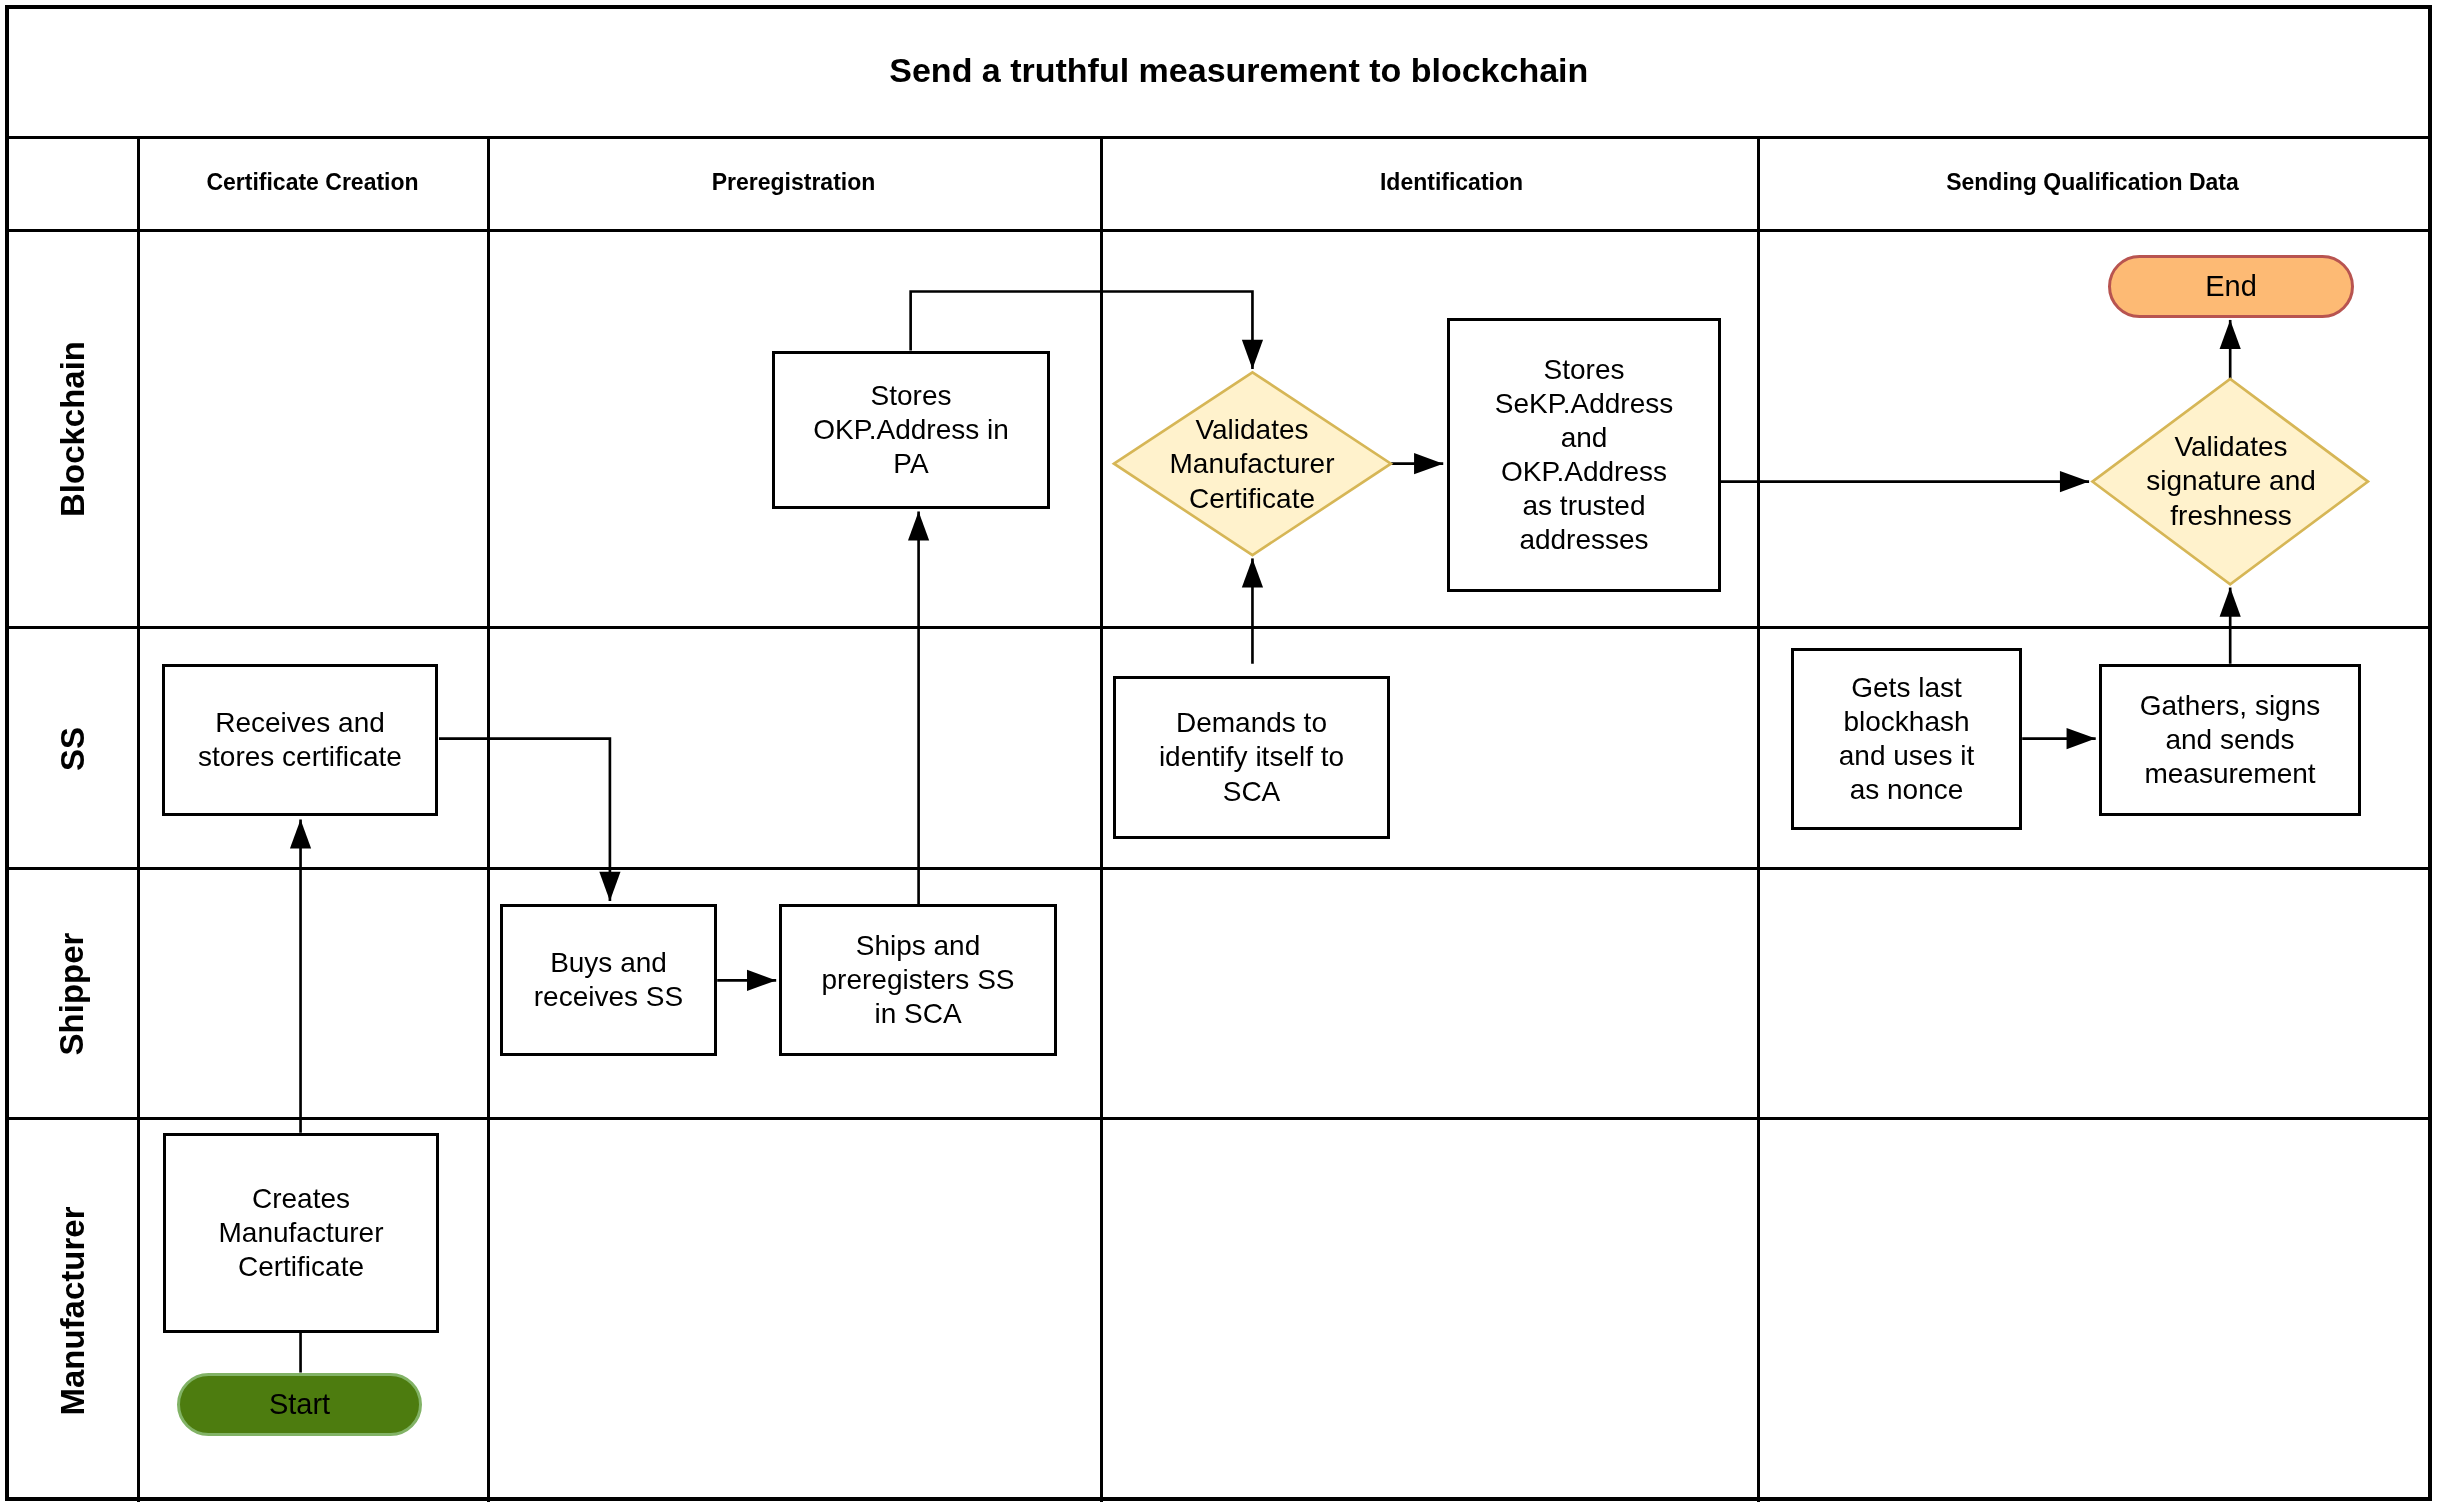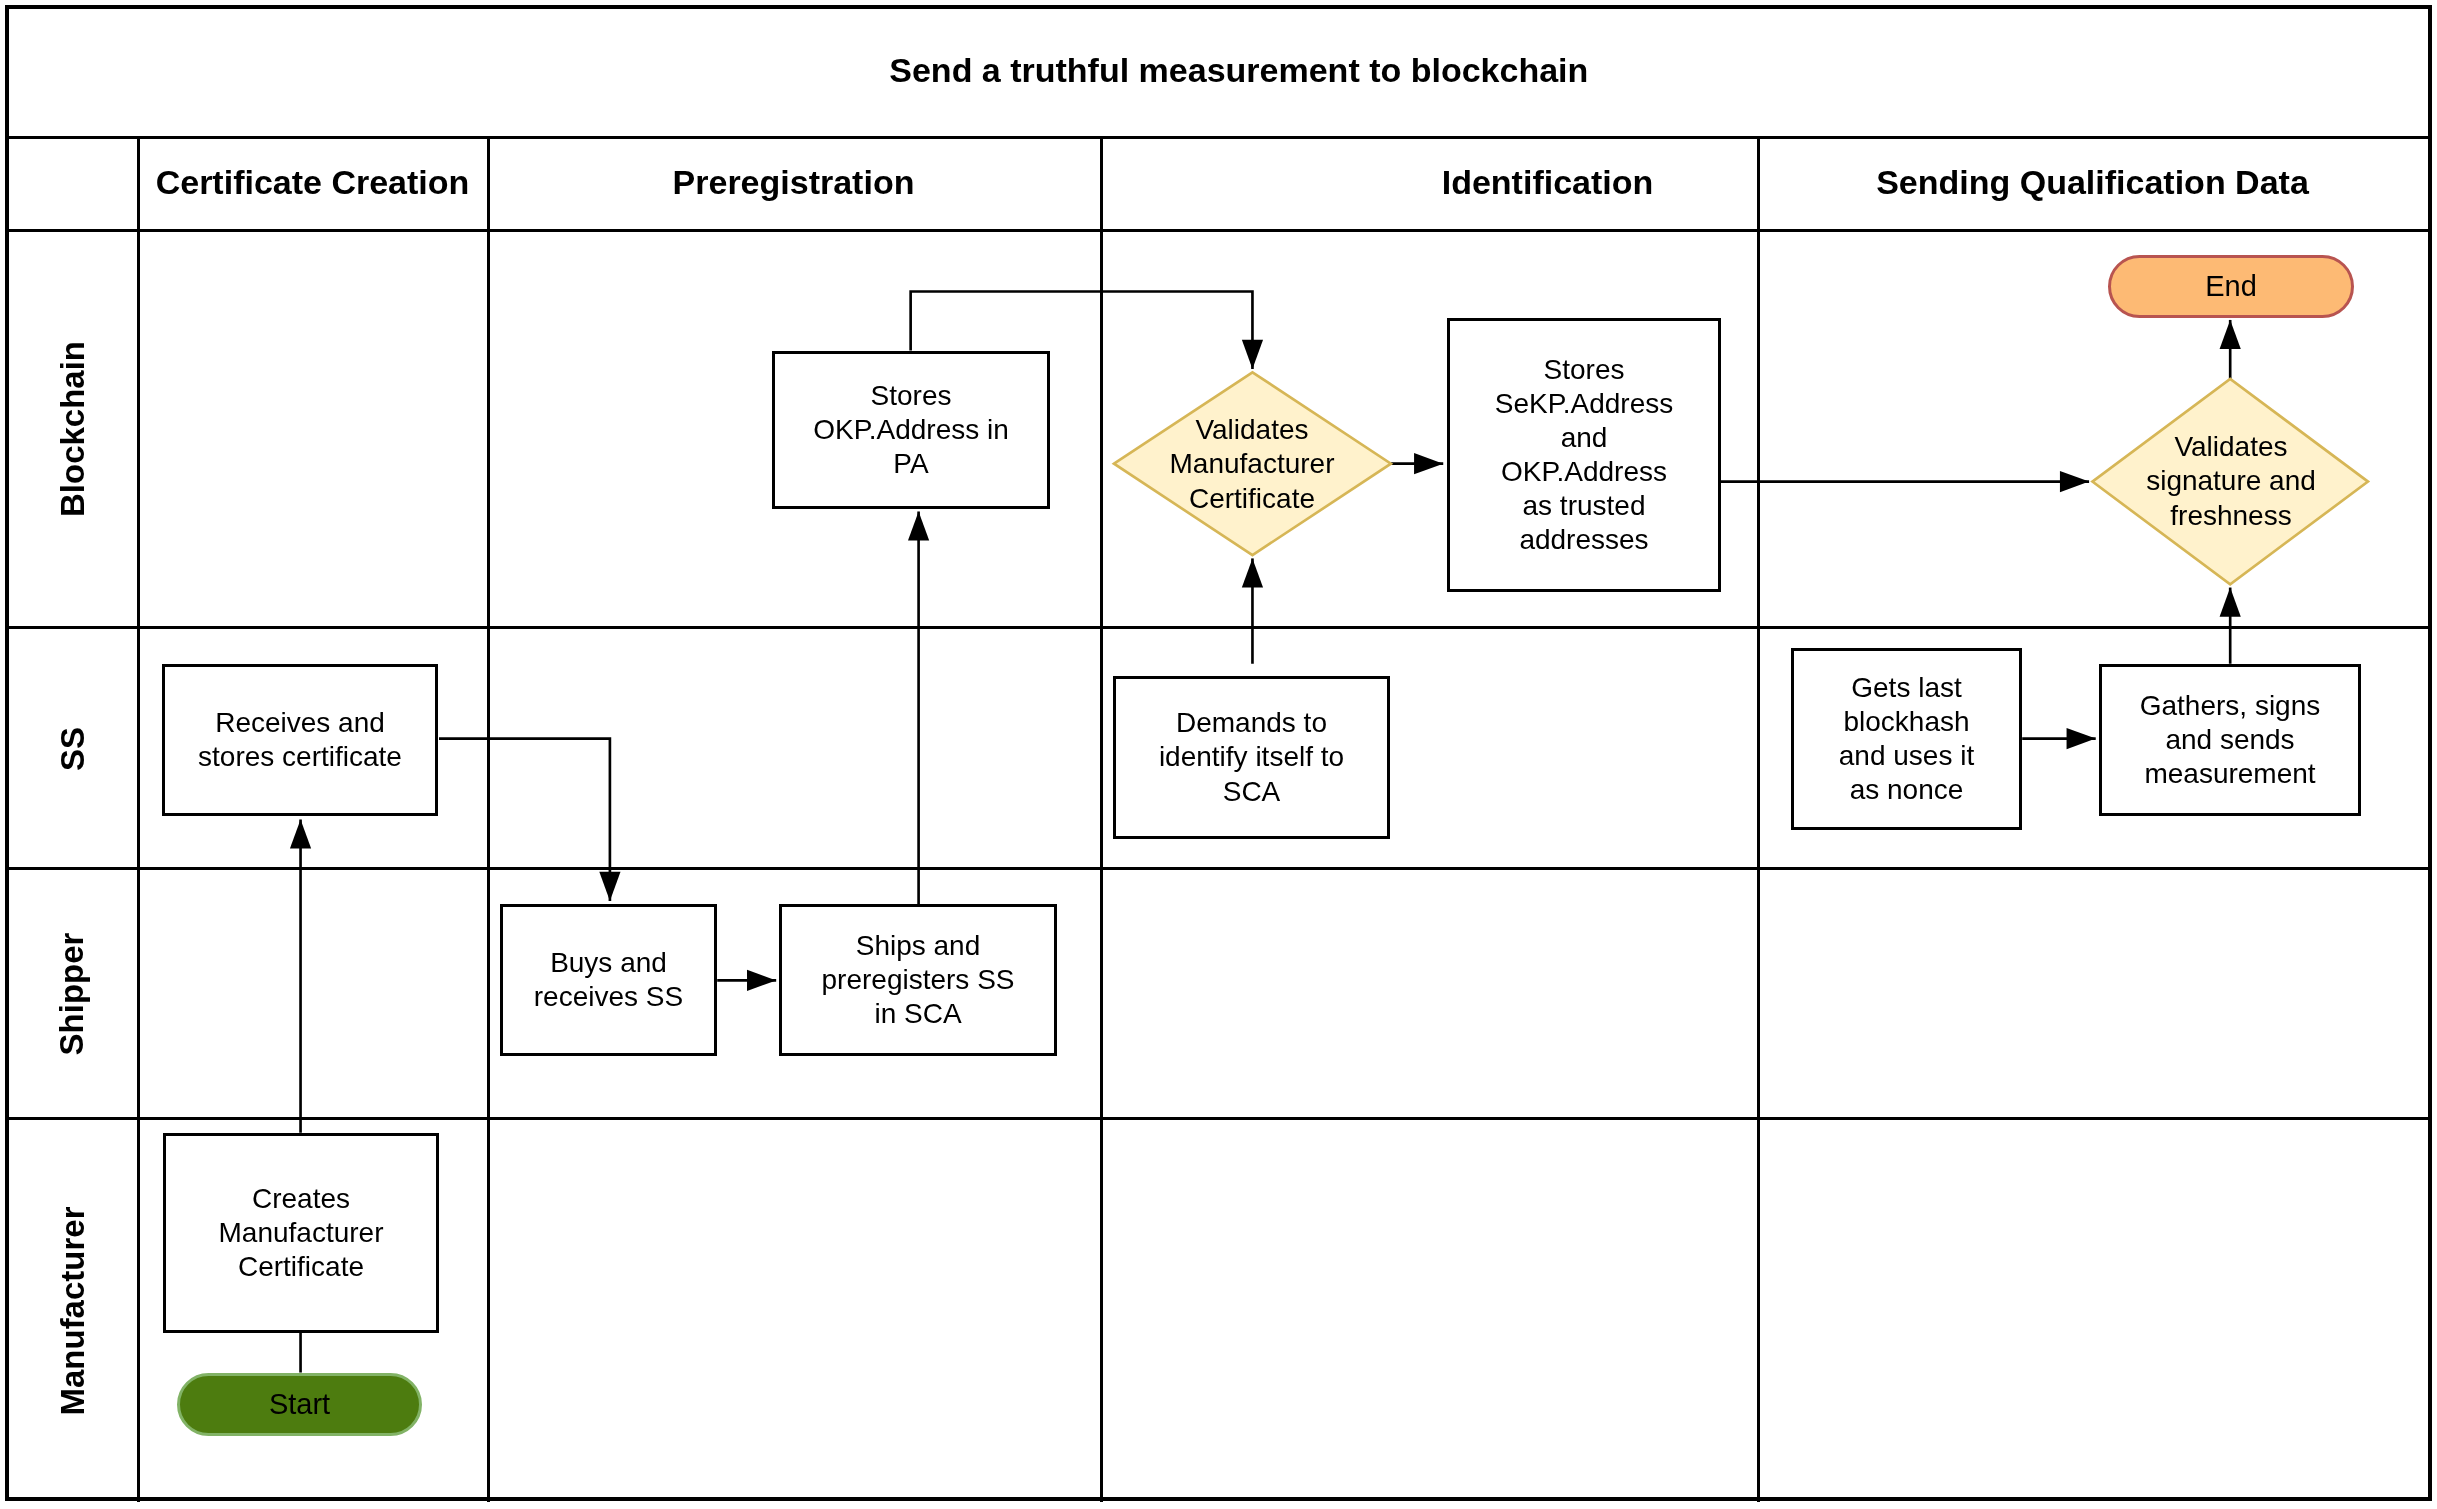--- a/index.html
+++ b/index.html
@@ -8,21 +8,21 @@
     font-family:"Liberation Sans",sans-serif;color:#000;overflow:hidden;
   }
   .frame{position:absolute;left:5.3px;top:5.3px;width:2427px;height:1496px;
     border:4px solid #000;box-sizing:border-box;z-index:1;}
   .hline{position:absolute;left:5.3px;width:2427px;height:3.3px;background:#000;z-index:1;}
   .vline{position:absolute;width:3.3px;background:#000;z-index:1;}
   .title{position:absolute;left:5.3px;top:5.3px;width:2427px;height:131px;
     display:flex;align-items:center;justify-content:center;
     font-size:34px;font-weight:bold;z-index:2;padding-left:20px;}
   .phase{position:absolute;top:136px;height:93px;display:flex;align-items:center;
-    justify-content:center;text-align:center;font-size:34px;font-weight:bold;z-index:2;}
+    justify-content:center;text-align:center;font-size:23px;font-weight:bold;z-index:2;}
   .lane{position:absolute;left:8.6px;width:128px;display:flex;align-items:center;
     justify-content:center;z-index:2;}
   .lane span{transform:rotate(-90deg);white-space:nowrap;font-size:33px;font-weight:bold;}
   .proc{position:absolute;background:#ffffff;border:3.3px solid #000;box-sizing:border-box;
     display:flex;align-items:center;justify-content:center;text-align:center;
     font-size:28px;line-height:1.22;white-space:pre-line;z-index:4;}
   .pill{position:absolute;box-sizing:border-box;display:flex;align-items:center;
     justify-content:center;font-size:29px;z-index:4;}
   .pill.start{background:#4d7c0f;border:3.3px solid #82b366;border-radius:33px;}
   .pill.end{background:#fdba74;border:3.3px solid #b85450;border-radius:32px;}
@@ -45,21 +45,21 @@
   <div class="hline" style="top:1117px;"></div>
   <div class="vline" style="left:137px;top:136px;height:1366px;"></div>
   <div class="vline" style="left:487px;top:136px;height:1366px;"></div>
   <div class="vline" style="left:1100px;top:136px;height:1366px;"></div>
   <div class="vline" style="left:1757px;top:136px;height:1366px;"></div>
 
   <div class="title">Send a truthful measurement to blockchain</div>
 
   <div class="phase" style="left:137px;width:351px;">Certificate Creation</div>
   <div class="phase" style="left:487px;width:613px;">Preregistration</div>
-  <div class="phase" style="left:1164px;width:767px;">Identification</div>
+  <div class="phase" style="left:1068px;width:767px;">Identification</div>
   <div class="phase" style="left:1757px;width:671px;">Sending Qualification Data</div>
 
   <div class="lane" style="top:232px;height:394px;">
       <span>Blockchain</span>
     </div>
   <div class="lane" style="top:629px;height:239px;">
       <span>SS</span>
     </div>
   <div class="lane" style="top:871px;height:246px;">
       <span>Shipper</span>

